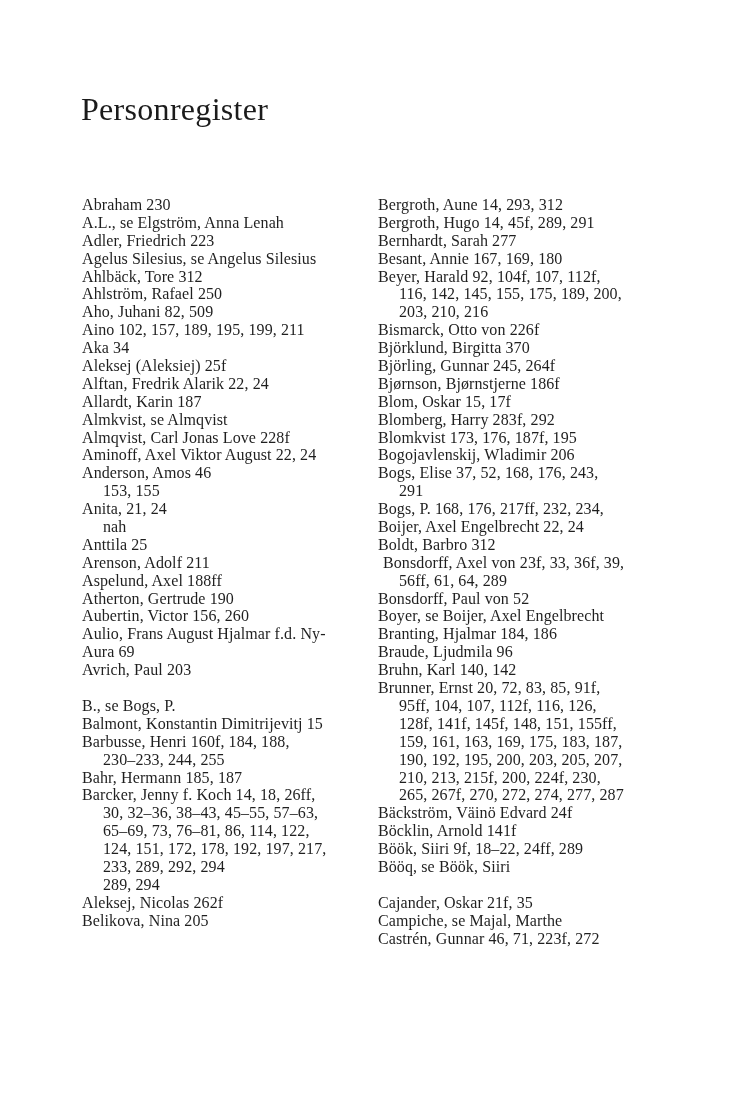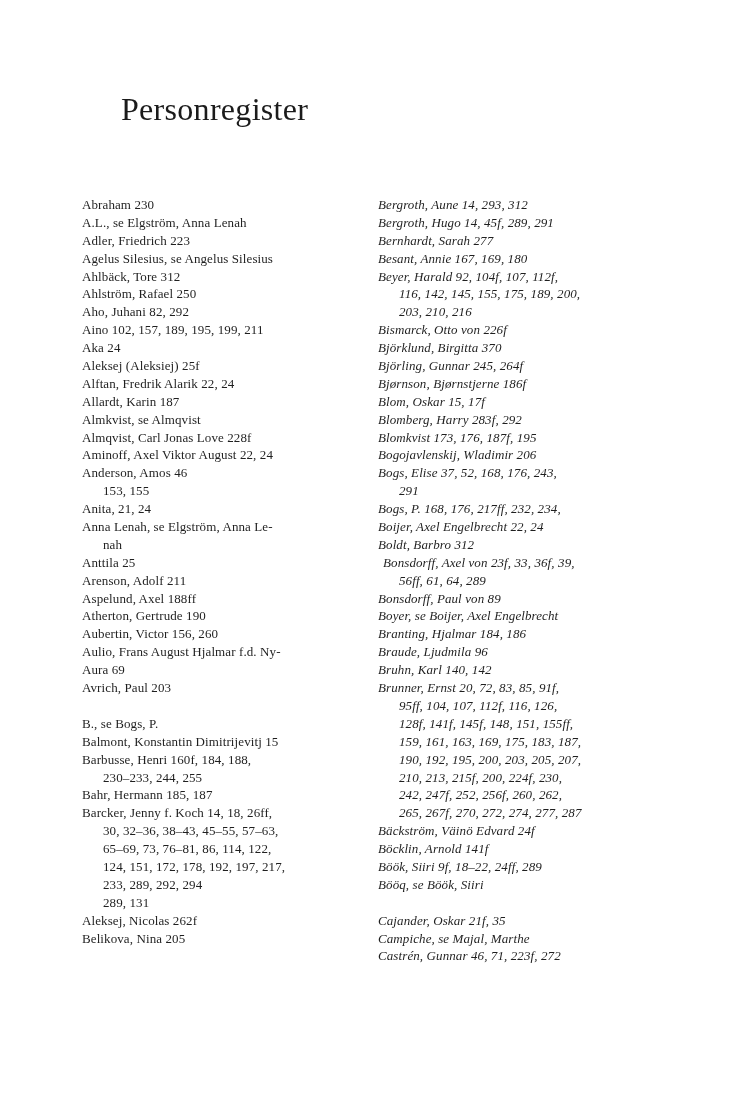--- a/index.html
+++ b/index.html
@@ -18,36 +18,35 @@
   }
   .page-title {
     position: absolute;
     left: 81px;
     top: 70px;
     font-size: 32px;
     font-weight: 400;
     letter-spacing: 0.3px;
     color: #1b1b1b;
     white-space: nowrap;
-    margin-left: 40px;
   }
   .columns {
     position: absolute;
     left: 82px;
     top: 196px;
     display: flex;
     width: 610px;
   }
   .index-col {
-    font-size: 13px;
+    font-size: 16px;
     line-height: 17.9px;
     letter-spacing: 0.1px;
   }
   .col-left  { width: 296px; }
-  .col-right { width: 314px; font-style: italic; }
+  .col-right { width: 314px; }
   .line {
     white-space: nowrap;
     height: 17.9px;
   }
   .ind-cont   { padding-left: 21px; }
   .ind-slight { padding-left: 5px;  }
   .gap        { height: 17.9px; }
 </style>
 </head>
 <body>
@@ -56,54 +55,53 @@
   <h1 class="page-title">Personregister</h1>
 
   <div class="columns">
     <div class="index-col col-left" id="col-left">
         <div class="line">Abraham 230</div>
         <div class="line">A.L., se Elgström, Anna Lenah</div>
         <div class="line">Adler, Friedrich 223</div>
         <div class="line">Agelus Silesius, se Angelus Silesius</div>
         <div class="line">Ahlbäck, Tore 312</div>
         <div class="line">Ahlström, Rafael 250</div>
-        <div class="line">Aho, Juhani 82, 292</div>
+        <div class="line">Aho, Juhani 82, 509</div>
         <div class="line">Aino 102, 157, 189, 195, 199, 211</div>
-        <div class="line">Aka 24</div>
+        <div class="line">Aka 34</div>
         <div class="line">Aleksej (Aleksiej) 25f</div>
         <div class="line">Alftan, Fredrik Alarik 22, 24</div>
         <div class="line">Allardt, Karin 187</div>
         <div class="line">Almkvist, se Almqvist</div>
         <div class="line">Almqvist, Carl Jonas Love 228f</div>
         <div class="line">Aminoff, Axel Viktor August 22, 24</div>
         <div class="line">Anderson, Amos 46</div>
         <div class="line ind-cont">153, 155</div>
         <div class="line">Anita, 21, 24</div>
-        <div class="line">Anna Lenah, se Elgström, Anna Le-</div>
         <div class="line ind-cont">nah</div>
         <div class="line">Anttila 25</div>
         <div class="line">Arenson, Adolf 211</div>
         <div class="line">Aspelund, Axel 188ff</div>
         <div class="line">Atherton, Gertrude 190</div>
         <div class="line">Aubertin, Victor 156, 260</div>
         <div class="line">Aulio, Frans August Hjalmar f.d. Ny-</div>
         <div class="line">Aura 69</div>
         <div class="line">Avrich, Paul 203</div>
         <div class="line gap">&nbsp;</div>
         <div class="line">B., se Bogs, P.</div>
         <div class="line">Balmont, Konstantin Dimitrijevitj 15</div>
         <div class="line">Barbusse, Henri 160f, 184, 188,</div>
         <div class="line ind-cont">230–233, 244, 255</div>
         <div class="line">Bahr, Hermann 185, 187</div>
         <div class="line">Barcker, Jenny f. Koch 14, 18, 26ff,</div>
         <div class="line ind-cont">30, 32–36, 38–43, 45–55, 57–63,</div>
         <div class="line ind-cont">65–69, 73, 76–81, 86, 114, 122,</div>
         <div class="line ind-cont">124, 151, 172, 178, 192, 197, 217,</div>
         <div class="line ind-cont">233, 289, 292, 294</div>
-        <div class="line ind-cont">289, 131</div>
+        <div class="line ind-cont">289, 294</div>
         <div class="line">Aleksej, Nicolas 262f</div>
         <div class="line">Belikova, Nina 205</div>
       </div>
     <div class="index-col col-right" id="col-right">
         <div class="line">Bergroth, Aune 14, 293, 312</div>
         <div class="line">Bergroth, Hugo 14, 45f, 289, 291</div>
         <div class="line">Bernhardt, Sarah 277</div>
         <div class="line">Besant, Annie 167, 169, 180</div>
         <div class="line">Beyer, Harald 92, 104f, 107, 112f,</div>
         <div class="line ind-cont">116, 142, 145, 155, 175, 189, 200,</div>
@@ -116,32 +114,31 @@
         <div class="line">Blomberg, Harry 283f, 292</div>
         <div class="line">Blomkvist 173, 176, 187f, 195</div>
         <div class="line">Bogojavlenskij, Wladimir 206</div>
         <div class="line">Bogs, Elise 37, 52, 168, 176, 243,</div>
         <div class="line ind-cont">291</div>
         <div class="line">Bogs, P. 168, 176, 217ff, 232, 234,</div>
         <div class="line">Boijer, Axel Engelbrecht 22, 24</div>
         <div class="line">Boldt, Barbro 312</div>
         <div class="line ind-slight">Bonsdorff, Axel von 23f, 33, 36f, 39,</div>
         <div class="line ind-cont">56ff, 61, 64, 289</div>
-        <div class="line">Bonsdorff, Paul von 89</div>
+        <div class="line">Bonsdorff, Paul von 52</div>
         <div class="line">Boyer, se Boijer, Axel Engelbrecht</div>
         <div class="line">Branting, Hjalmar 184, 186</div>
         <div class="line">Braude, Ljudmila 96</div>
         <div class="line">Bruhn, Karl 140, 142</div>
         <div class="line">Brunner, Ernst 20, 72, 83, 85, 91f,</div>
         <div class="line ind-cont">95ff, 104, 107, 112f, 116, 126,</div>
         <div class="line ind-cont">128f, 141f, 145f, 148, 151, 155ff,</div>
         <div class="line ind-cont">159, 161, 163, 169, 175, 183, 187,</div>
         <div class="line ind-cont">190, 192, 195, 200, 203, 205, 207,</div>
         <div class="line ind-cont">210, 213, 215f, 200, 224f, 230,</div>
-        <div class="line ind-cont">242, 247f, 252, 256f, 260, 262,</div>
         <div class="line ind-cont">265, 267f, 270, 272, 274, 277, 287</div>
         <div class="line">Bäckström, Väinö Edvard 24f</div>
         <div class="line">Böcklin, Arnold 141f</div>
         <div class="line">Böök, Siiri 9f, 18–22, 24ff, 289</div>
         <div class="line">Bööq, se Böök, Siiri</div>
         <div class="line gap">&nbsp;</div>
         <div class="line">Cajander, Oskar 21f, 35</div>
         <div class="line">Campiche, se Majal, Marthe</div>
         <div class="line">Castrén, Gunnar 46, 71, 223f, 272</div>
       </div>

